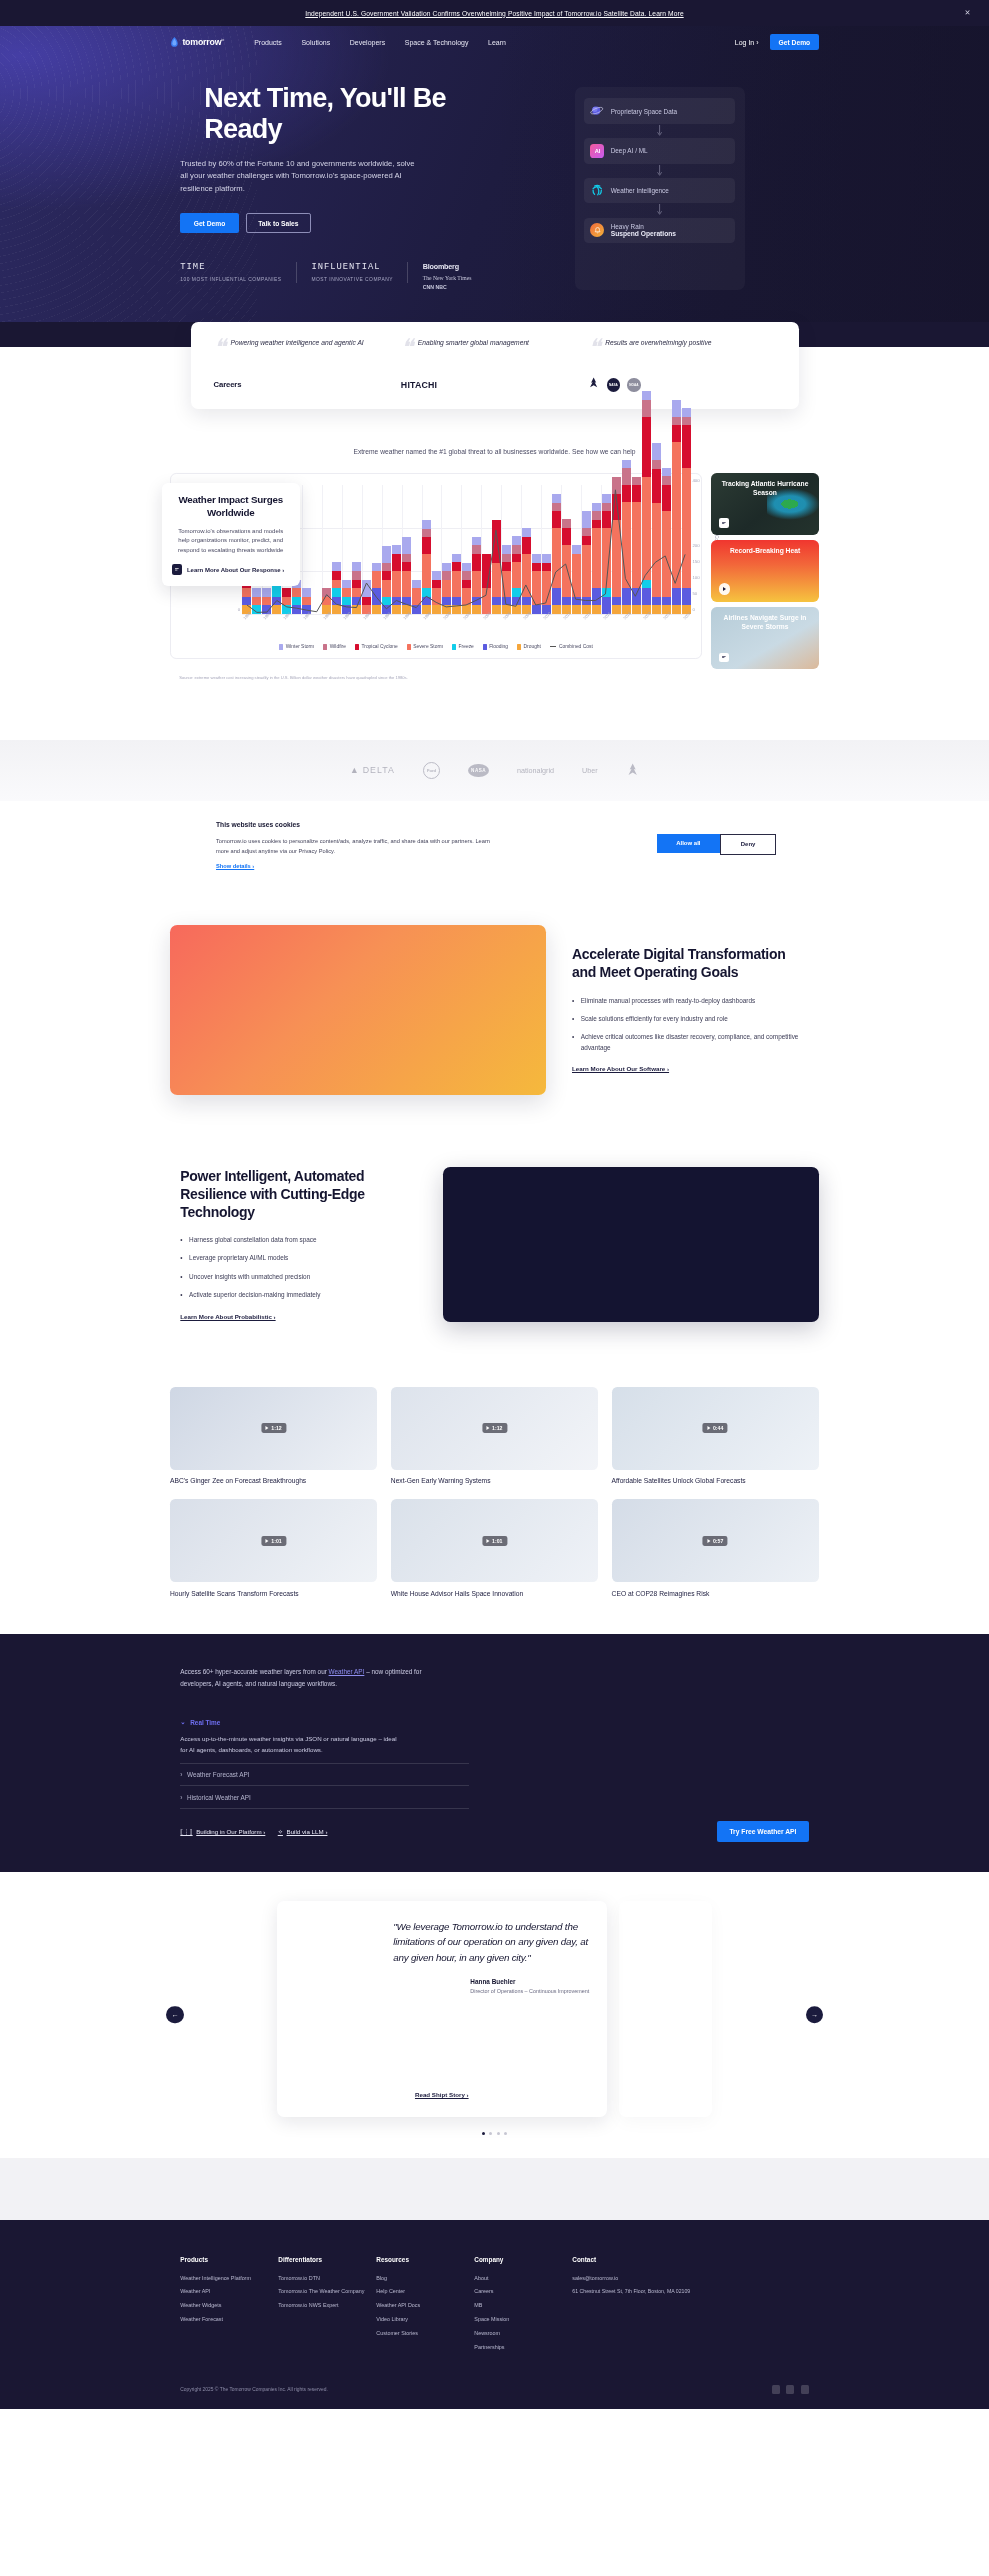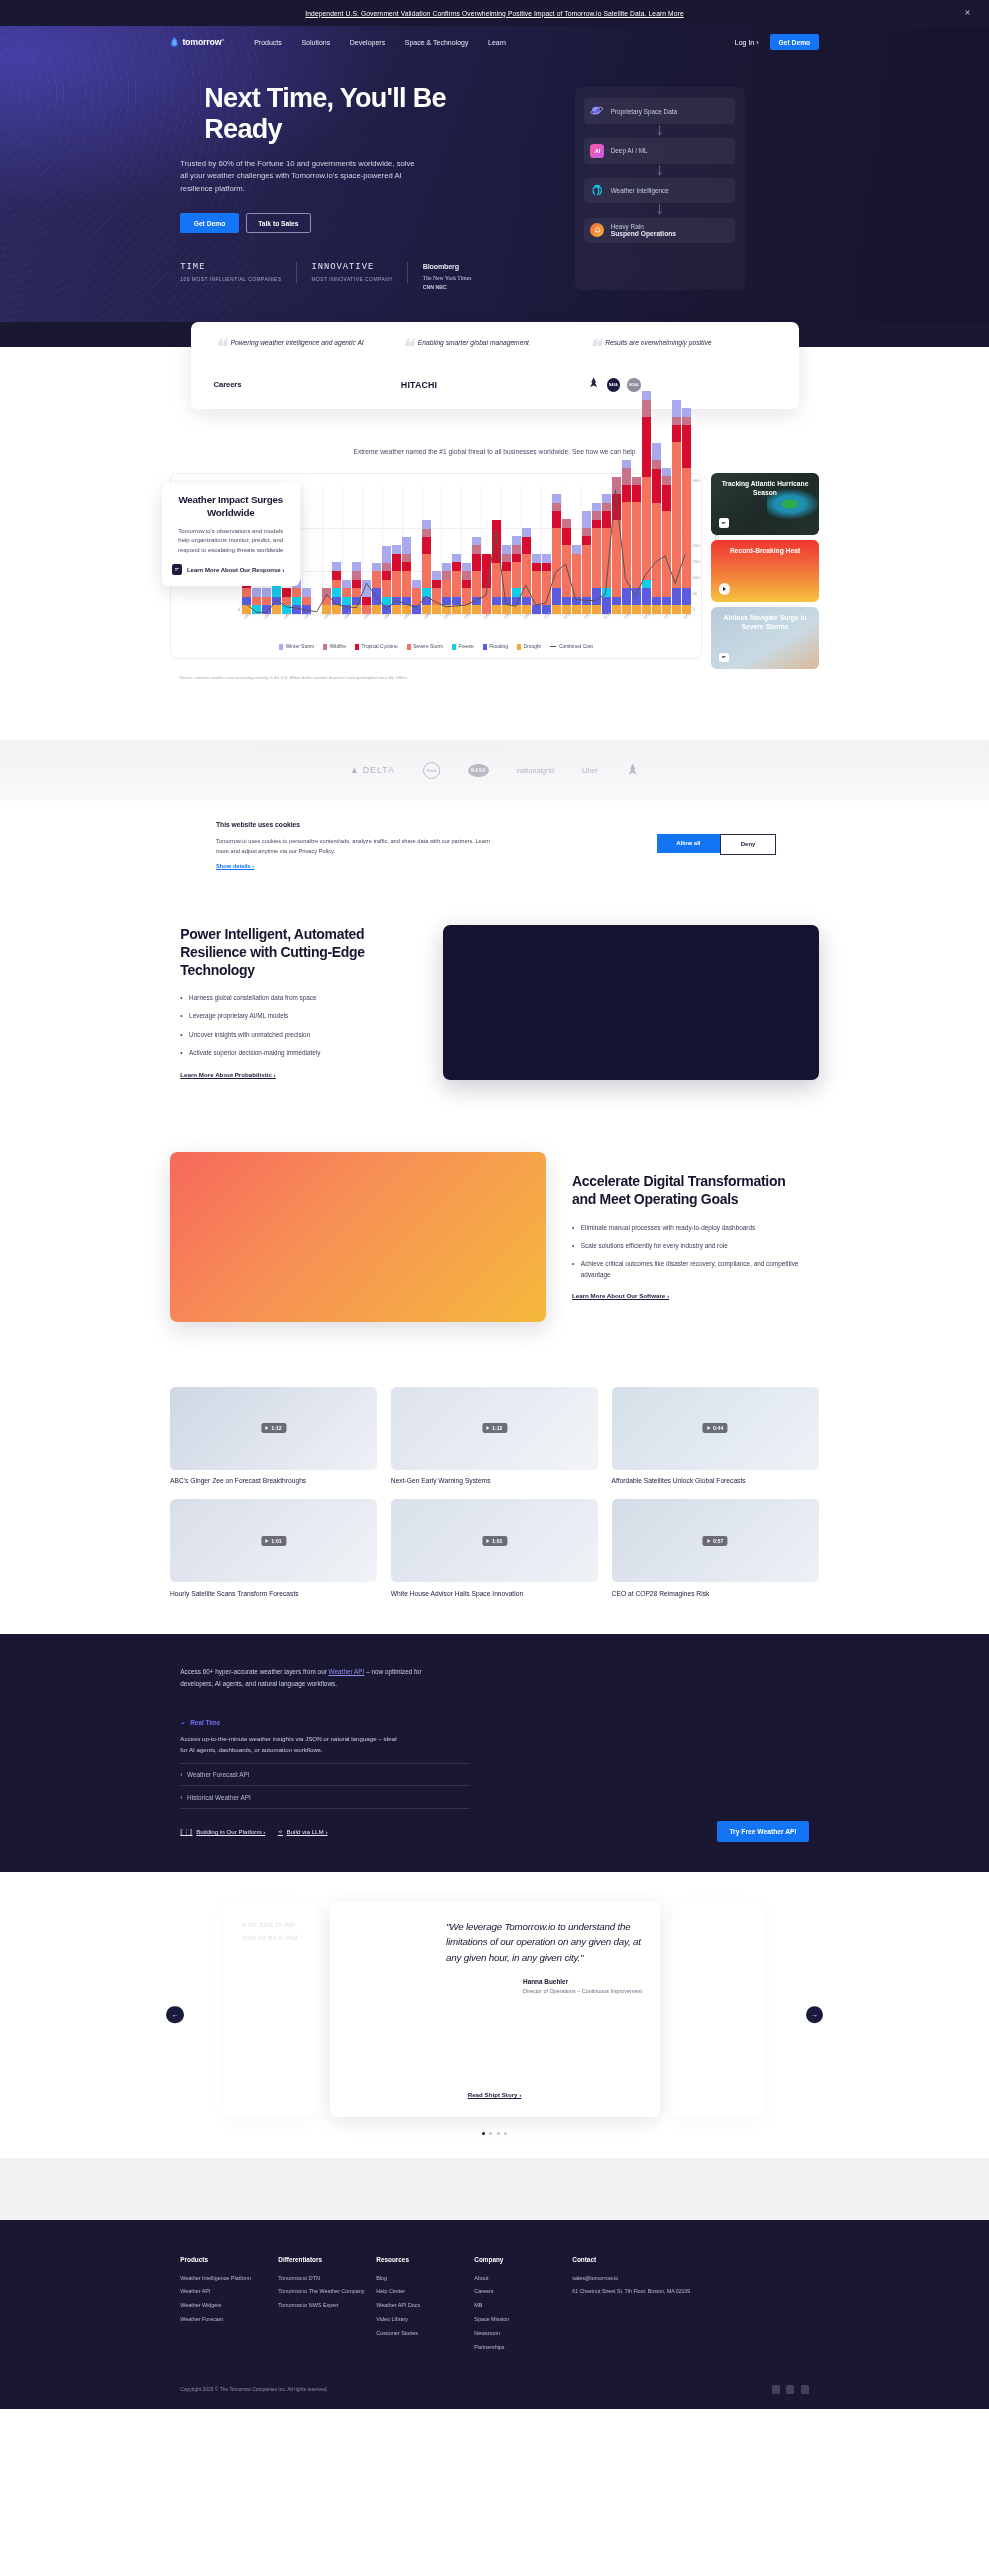--- a/index.html
+++ b/index.html
@@ -323,21 +323,21 @@
         <div class="hero-btns">
           <button class="btn-blue">Get Demo</button>
           <button class="btn-outline">Talk to Sales</button>
         </div>
         <div class="awards">
           <div class="award">
             <div class="brand serif">TIME</div>
             <div class="cap">100 MOST INFLUENTIAL COMPANIES</div>
           </div>
           <div class="award">
-            <div class="brand serif">INNOVATIVE</div>
+            <div class="brand serif">INFLUENTIAL</div>
             <div class="cap">MOST INNOVATIVE COMPANY</div>
           </div>
           <div class="award">
             <div class="brand bold">Bloomberg</div>
             <div class="nyt">The New York Times</div>
             <div class="logorow">CNN  NBC</div>
           </div>
         </div>
       </div>
 
@@ -941,47 +941,47 @@
       <h4>This website uses cookies</h4>
       <p>Tomorrow.io uses cookies to personalize content/ads, analyze traffic, and share data with our partners. Learn more and adjust anytime via our Privacy Policy.</p>
       <a href="#" class="showdet">Show details ›</a>
     </div>
     <div class="cookie-btns">
       <button class="ck-allow">Allow all</button>
       <button class="ck-deny">Deny</button>
     </div>
   </div>
 
+  <section class="feature rev">
+    <div class="feat-text right">
+      <h3>Accelerate Digital Transformation and Meet Operating Goals</h3>
+      <ul>
+        <li>Eliminate manual processes with ready-to-deploy dashboards</li>
+        <li>Scale solutions efficiently for every industry and role</li>
+        <li>Achieve critical outcomes like disaster recovery, compliance, and competitive advantage</li>
+      </ul>
+      <a href="#" class="feat-link">Learn More About Our Software ›</a>
+    </div>
+    <div class="feat-media warm"></div>
+  </section>
+
   <section class="feature">
     <div class="feat-text">
       <h3>Power Intelligent, Automated Resilience with Cutting-Edge Technology</h3>
       <ul>
         <li>Harness global constellation data from space</li>
         <li>Leverage proprietary AI/ML models</li>
         <li>Uncover insights with unmatched precision</li>
         <li>Activate superior decision-making immediately</li>
       </ul>
       <a href="#" class="feat-link">Learn More About Probabilistic ›</a>
     </div>
     <div class="feat-media dark"></div>
   </section>
 
-  <section class="feature rev">
-    <div class="feat-text right">
-      <h3>Accelerate Digital Transformation and Meet Operating Goals</h3>
-      <ul>
-        <li>Eliminate manual processes with ready-to-deploy dashboards</li>
-        <li>Scale solutions efficiently for every industry and role</li>
-        <li>Achieve critical outcomes like disaster recovery, compliance, and competitive advantage</li>
-      </ul>
-      <a href="#" class="feat-link">Learn More About Our Software ›</a>
-    </div>
-    <div class="feat-media warm"></div>
-  </section>
-
   <section class="videos">
     <div class="vgrid">
       <div class="vcard">
         <div class="vthumb v1">
             <span class="dur">
               <i></i>
               <span>1:12</span>
             </span>
           </div>
         <div class="vtitle">ABC's Ginger Zee on Forecast Breakthroughs</div>
@@ -1075,23 +1075,20 @@
       <div class="apiright">
         <div style="display:flex;justify-content:flex-end;padding-top:155px">
           <button class="btn-blue" style="padding:6.7px 12.4px">Try Free Weather API</button>
         </div>
       </div>
     </div>
   </section>
 
   <section class="carousel">
     <div class="crow">
-      <div class="ccard side">
-        <div class="sidetext">o for ions to her now se es o that</div>
-      </div>
       <div class="ccard main">
         <div class="quote">"We leverage Tomorrow.io to understand the limitations of our operation on any given day, at any given hour, in any given city."</div>
         <div class="who">
           <div class="nm">Hanna Buehler</div>
           <div class="rl">Director of Operations – Continuous Improvement</div>
         </div>
         <a href="#" class="readlink">Read Shipt Story ›</a>
       </div>
       <div class="ccard side"></div>
     </div>

